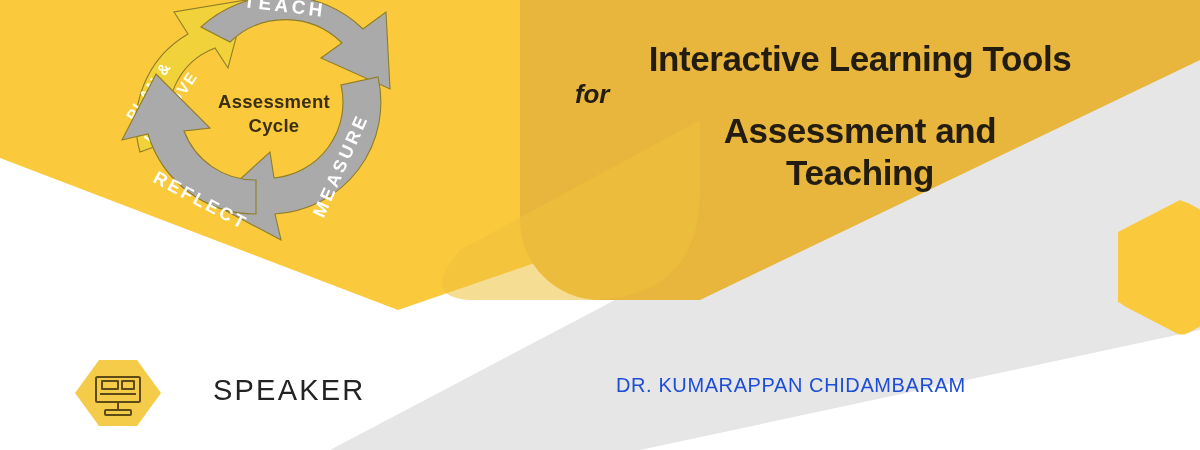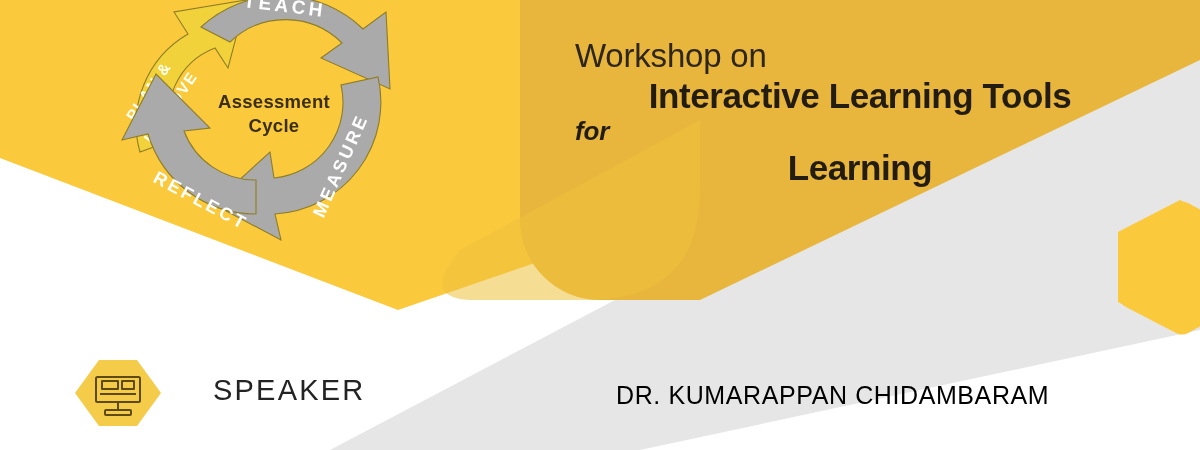--- a/index.html
+++ b/index.html
@@ -48,24 +48,23 @@
   #speaker-hex {
     position:absolute; left:72px; top:5px; width:92px; height:72px;
   }
   #speaker-label {
     position:absolute; left:213px; top:22px;
     font-size:29px; font-weight:400; letter-spacing:2.2px;
     color:#232323;
   }
   #speaker-name {
     position:absolute; left:616px; top:22px;
-    font-size:25px; font-weight:400; letter-spacing:0.6px;
-    color:#000000;
+    font-size:20px; font-weight:400; letter-spacing:0.6px;
+    color:#1d4ed8;
     white-space:nowrap;
-    margin-top:7px;
   }
 </style>
 </head>
 <body>
 
 <div id="poster">
 
   <svg id="bg-layer" viewBox="0 0 1200 450" preserveAspectRatio="none">
 
     <rect x="0" y="0" width="1200" height="450" fill="#FFFFFF"></rect>
@@ -139,24 +138,24 @@
                L 106 149
                A 76 76 0 0 0 178 198 Z" fill="#AAAAAA" stroke="#8E7D27" stroke-width="1.1"></path>
       <text x="120" y="224" fill="#FFFFFF" font-family="Liberation Sans, sans-serif" font-size="18" font-weight="700" letter-spacing="3" text-anchor="middle" transform="rotate(28 120 224)">REFLECT</text>
     </g>
 
     <text x="196" y="126" fill="#3A2F12" font-family="Liberation Sans, sans-serif" font-size="18.5" font-weight="700" text-anchor="middle" letter-spacing="0.3">Assessment</text>
     <text x="196" y="150" fill="#3A2F12" font-family="Liberation Sans, sans-serif" font-size="18.5" font-weight="700" text-anchor="middle" letter-spacing="0.3">Cycle</text>
   </svg>
 
   <div id="headline">
-    <div class="hl-light">Workshop on</div>
     <div class="hl-bold">Interactive Learning Tools</div>
     <div class="hl-ital">for</div>
-    <div class="hl-bold">Learning</div>
+    <div class="hl-bold">Assessment and</div>
+    <div class="hl-bold">Teaching</div>
   </div>
 
   <div id="speaker-row">
 
     <svg id="speaker-hex" viewBox="0 0 92 72">
       <polygon points="27,3 65,3 89,36 65,69 27,69 3,36" fill="#F5CB4A"></polygon>
       <g stroke="#5E4A15" stroke-width="2" fill="none" stroke-linejoin="round">
 
         <rect x="24" y="20" width="44" height="25" rx="1.5"></rect>
 

